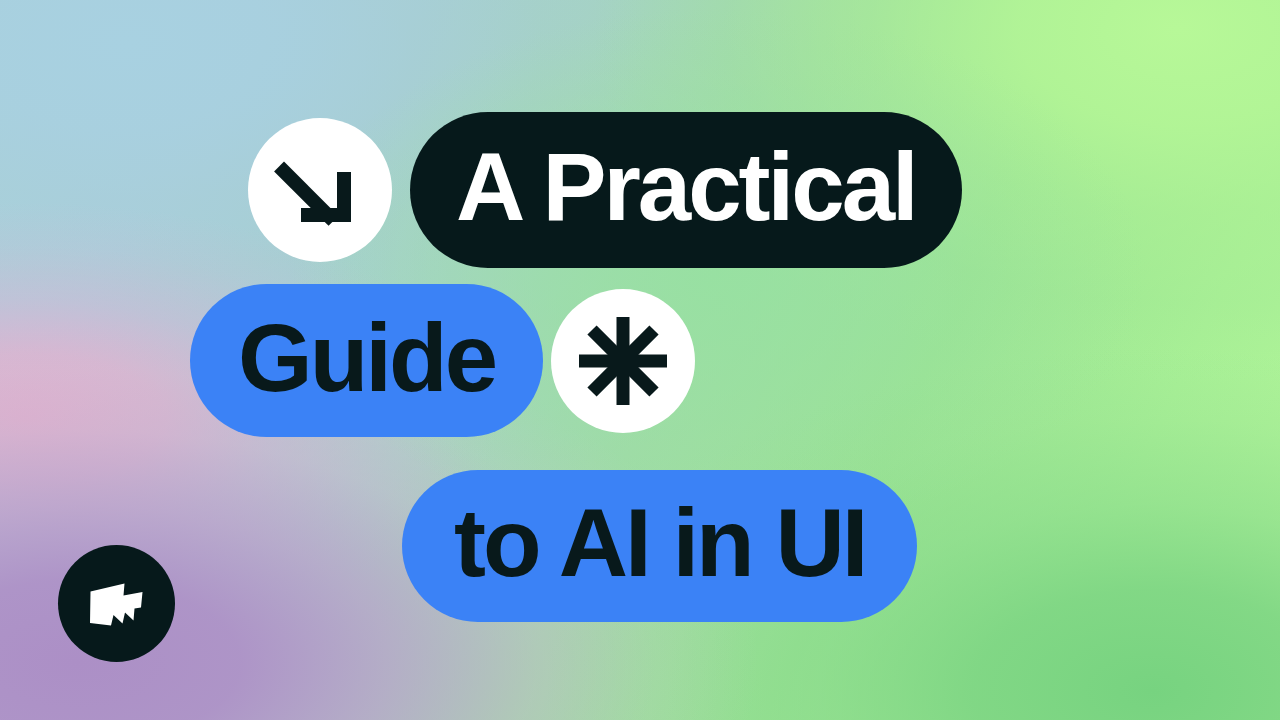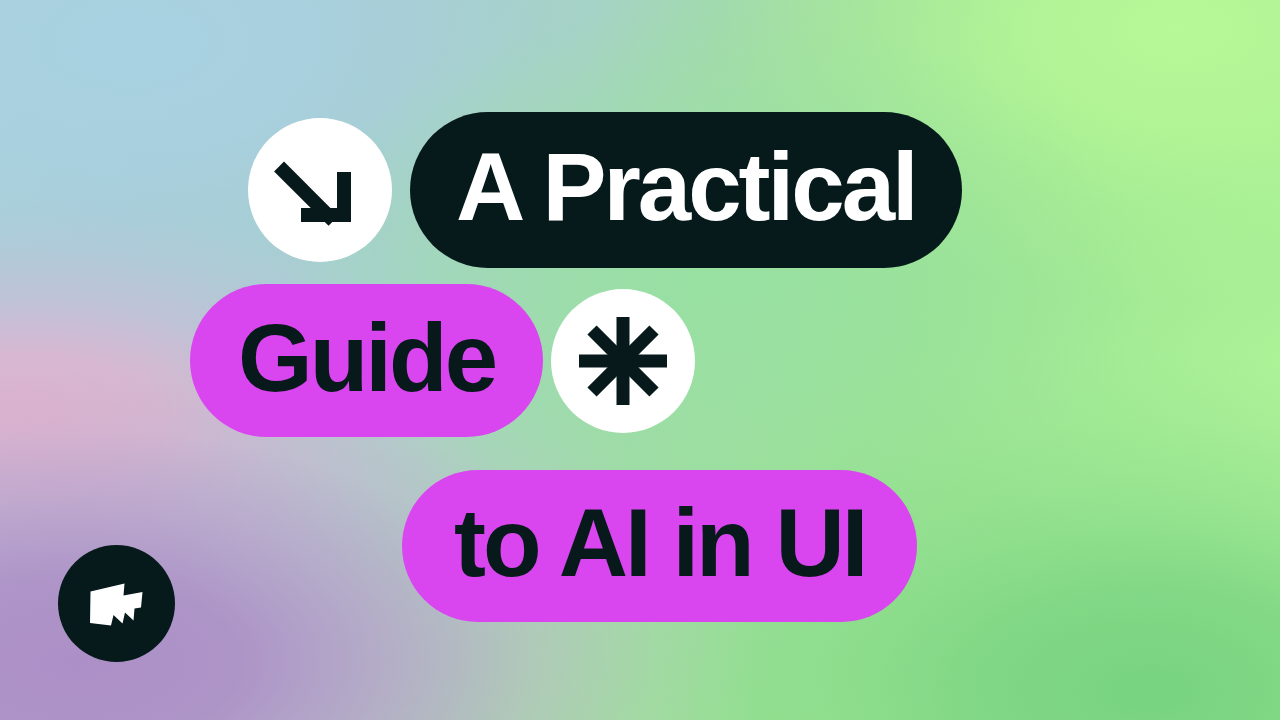--- a/index.html
+++ b/index.html
@@ -110,21 +110,21 @@
     height: 100%;
     border-radius: 999px;
     box-sizing: border-box;
     white-space: nowrap;
   }
   .pill-dark {
     background: #06191b;
     color: #ffffff;
   }
   .pill-light {
-    background: #d946ef;
+    background: #3b82f6;
     color: #08191b;
   }
 
   .pill-text {
     font-family: "Liberation Sans", sans-serif;
     font-weight: 700;
     font-size: 96px;
     line-height: 1;
     letter-spacing: -3.0px;
     display: block;

